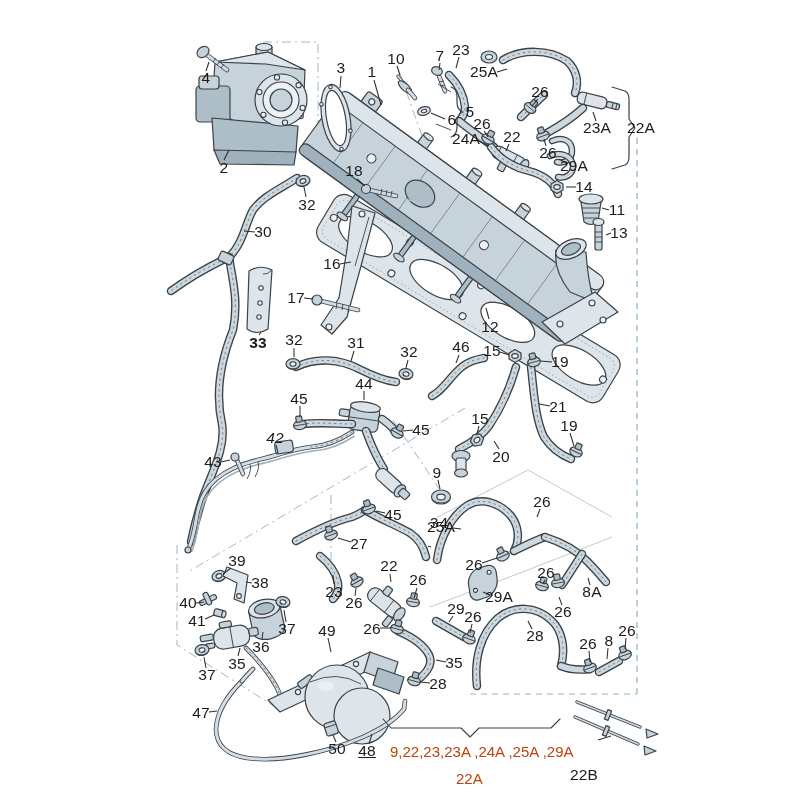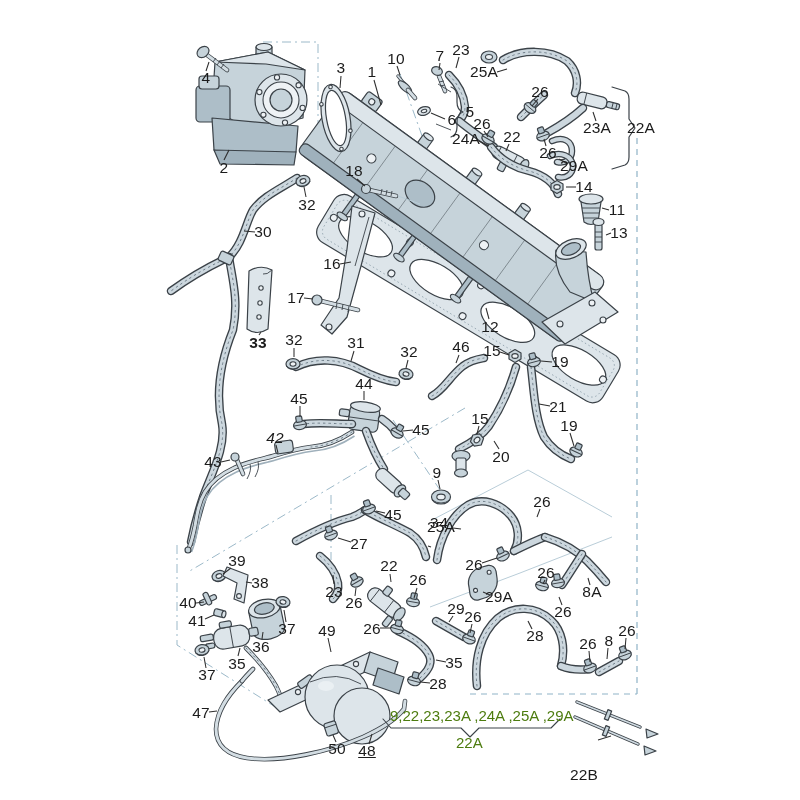--- a/index.html
+++ b/index.html
@@ -3,21 +3,21 @@
 <meta charset="utf-8">
 <style>
   html,body{margin:0;padding:0;background:#fff;}
   #stage{position:relative;width:800px;height:800px;background:#fff;overflow:hidden;
          font-family:"Liberation Sans",sans-serif;}
   #stage svg.draw{position:absolute;left:0;top:0;}
   #leader-layer{position:absolute;left:0;top:0;pointer-events:none;}
   .callout{position:absolute;transform:translate(-50%,-50%);font-size:15.5px;color:#1b1b1b;
            white-space:nowrap;letter-spacing:.2px;}
   .leader{stroke:#2e2e2e;stroke-width:1.05;}
-  .note-items{position:absolute;font-size:15px;color:#4d7c0f;white-space:nowrap;}
+  .note-items{position:absolute;font-size:15px;color:#c2410c;white-space:nowrap;margin-top:36px;}
   .footer{position:absolute;left:519px;top:775px;width:164px;height:22px;background:#0c0c0c;
           color:#ececec;font-size:11.5px;display:flex;align-items:center;justify-content:center;
           letter-spacing:.2px;}
   
   .ol{stroke:#3b4248;fill:none;stroke-linecap:round;stroke-linejoin:round;}
   .f1{fill:#dde5ea;stroke:#3b4248;stroke-width:1.2;stroke-linejoin:round;}
   .f2{fill:#c6d3da;stroke:#3b4248;stroke-width:1.2;stroke-linejoin:round;}
   .f3{fill:#adbec8;stroke:#3b4248;stroke-width:1.2;stroke-linejoin:round;}
   .f4{fill:#eef2f5;stroke:#3b4248;stroke-width:1.1;}
   .f5{fill:#9fb1bc;stroke:#3b4248;stroke-width:1.2;}

